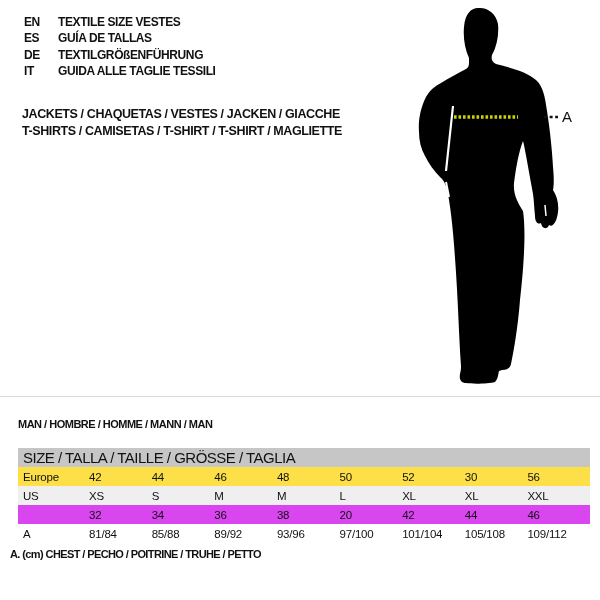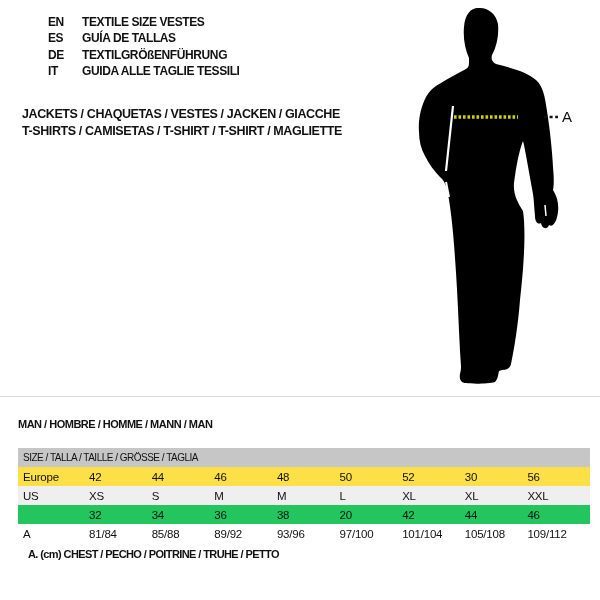--- a/index.html
+++ b/index.html
@@ -1,42 +1,42 @@
 <!DOCTYPE html>
 <html><head>
 <meta charset="utf-8">
 <style>
   html,body{margin:0;padding:0;background:#fff;}
   #canvas{
     position:relative;width:600px;height:600px;background:#ffffff;overflow:hidden;
     font-family:"Liberation Sans",sans-serif;color:#111;
   }
   
-  .lang-block{position:absolute;left:24px;top:14px;margin-left:24px;}
+  .lang-block{position:absolute;left:24px;top:14px;}
   .lang-row{display:flex;line-height:16.4px;font-size:12px;font-weight:bold;letter-spacing:-0.4px;}
   .lang-code{width:34px;flex:0 0 34px;}
   
   .category-block{position:absolute;left:22px;top:106px;font-size:12.5px;font-weight:bold;line-height:16.5px;letter-spacing:-0.4px;}
   
   .figure-svg{position:absolute;left:395px;top:0;}
   .a-label{position:absolute;left:562px;top:108px;font-size:15px;font-weight:400;}
   .divider{position:absolute;left:0;top:396px;width:600px;height:1px;background:#dcdcdc;}
   
   .section-title{position:absolute;left:18px;top:418px;font-size:11px;font-weight:bold;letter-spacing:-0.5px;}
   .table-header{
     position:absolute;left:18px;top:448px;width:572px;height:19px;box-sizing:border-box;
-    line-height:19px;padding-left:5px;font-size:10px;letter-spacing:-0.5px;background:#c6c6c6;
+    line-height:19px;padding-left:5px;font-size:15px;letter-spacing:-0.5px;background:#c6c6c6;
   }
   table.size-table{
     position:absolute;left:18px;top:467px;width:572px;border-collapse:collapse;table-layout:fixed;
     font-size:11.5px;letter-spacing:-0.2px;
   }
   table.size-table td{height:19px;padding:0;text-align:left;vertical-align:middle;}
   table.size-table td.row-label{width:66px;text-align:left;padding-left:5px;}
-  .footnote{position:absolute;left:28px;top:548px;font-size:11px;font-weight:bold;letter-spacing:-0.6px;}
+  .footnote{position:absolute;left:10px;top:548px;font-size:11px;font-weight:bold;letter-spacing:-0.6px;}
 </style>
 </head>
 <body>
 
 <div id="canvas">
 
   <div class="lang-block">
       <div class="lang-row">
         <span class="lang-code">EN</span>
         <span>TEXTILE SIZE VESTES</span>
@@ -130,21 +130,21 @@
           <td class="row-label">US</td>
           <td>XS</td>
           <td>S</td>
           <td>M</td>
           <td>M</td>
           <td>L</td>
           <td>XL</td>
           <td>XL</td>
           <td>XXL</td>
         </tr>
-        <tr style="background: #22c55e;">
+        <tr style="background: #d946ef;">
           <td class="row-label"></td>
           <td>32</td>
           <td>34</td>
           <td>36</td>
           <td>38</td>
           <td>20</td>
           <td>42</td>
           <td>44</td>
           <td>46</td>
         </tr>

